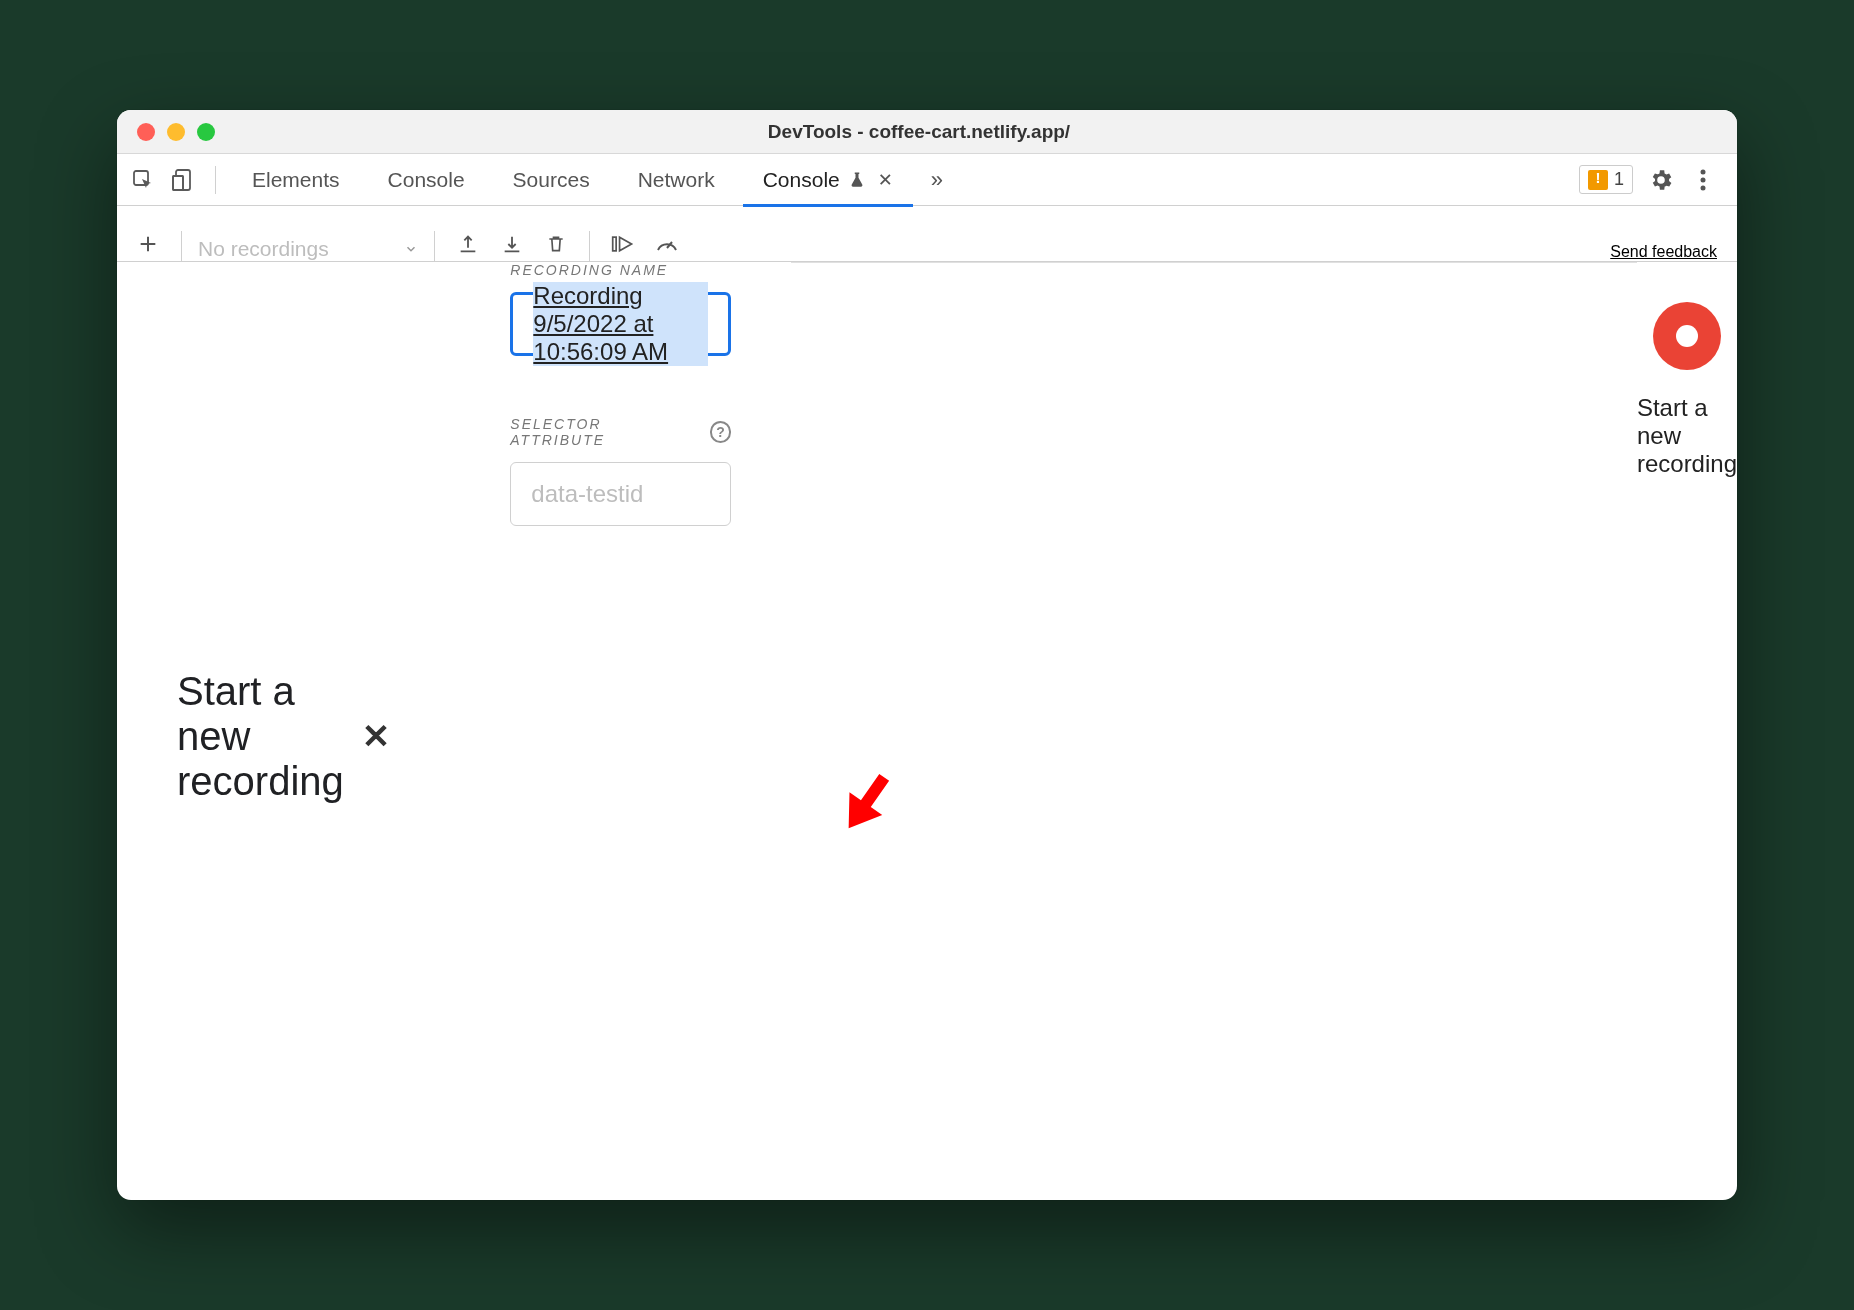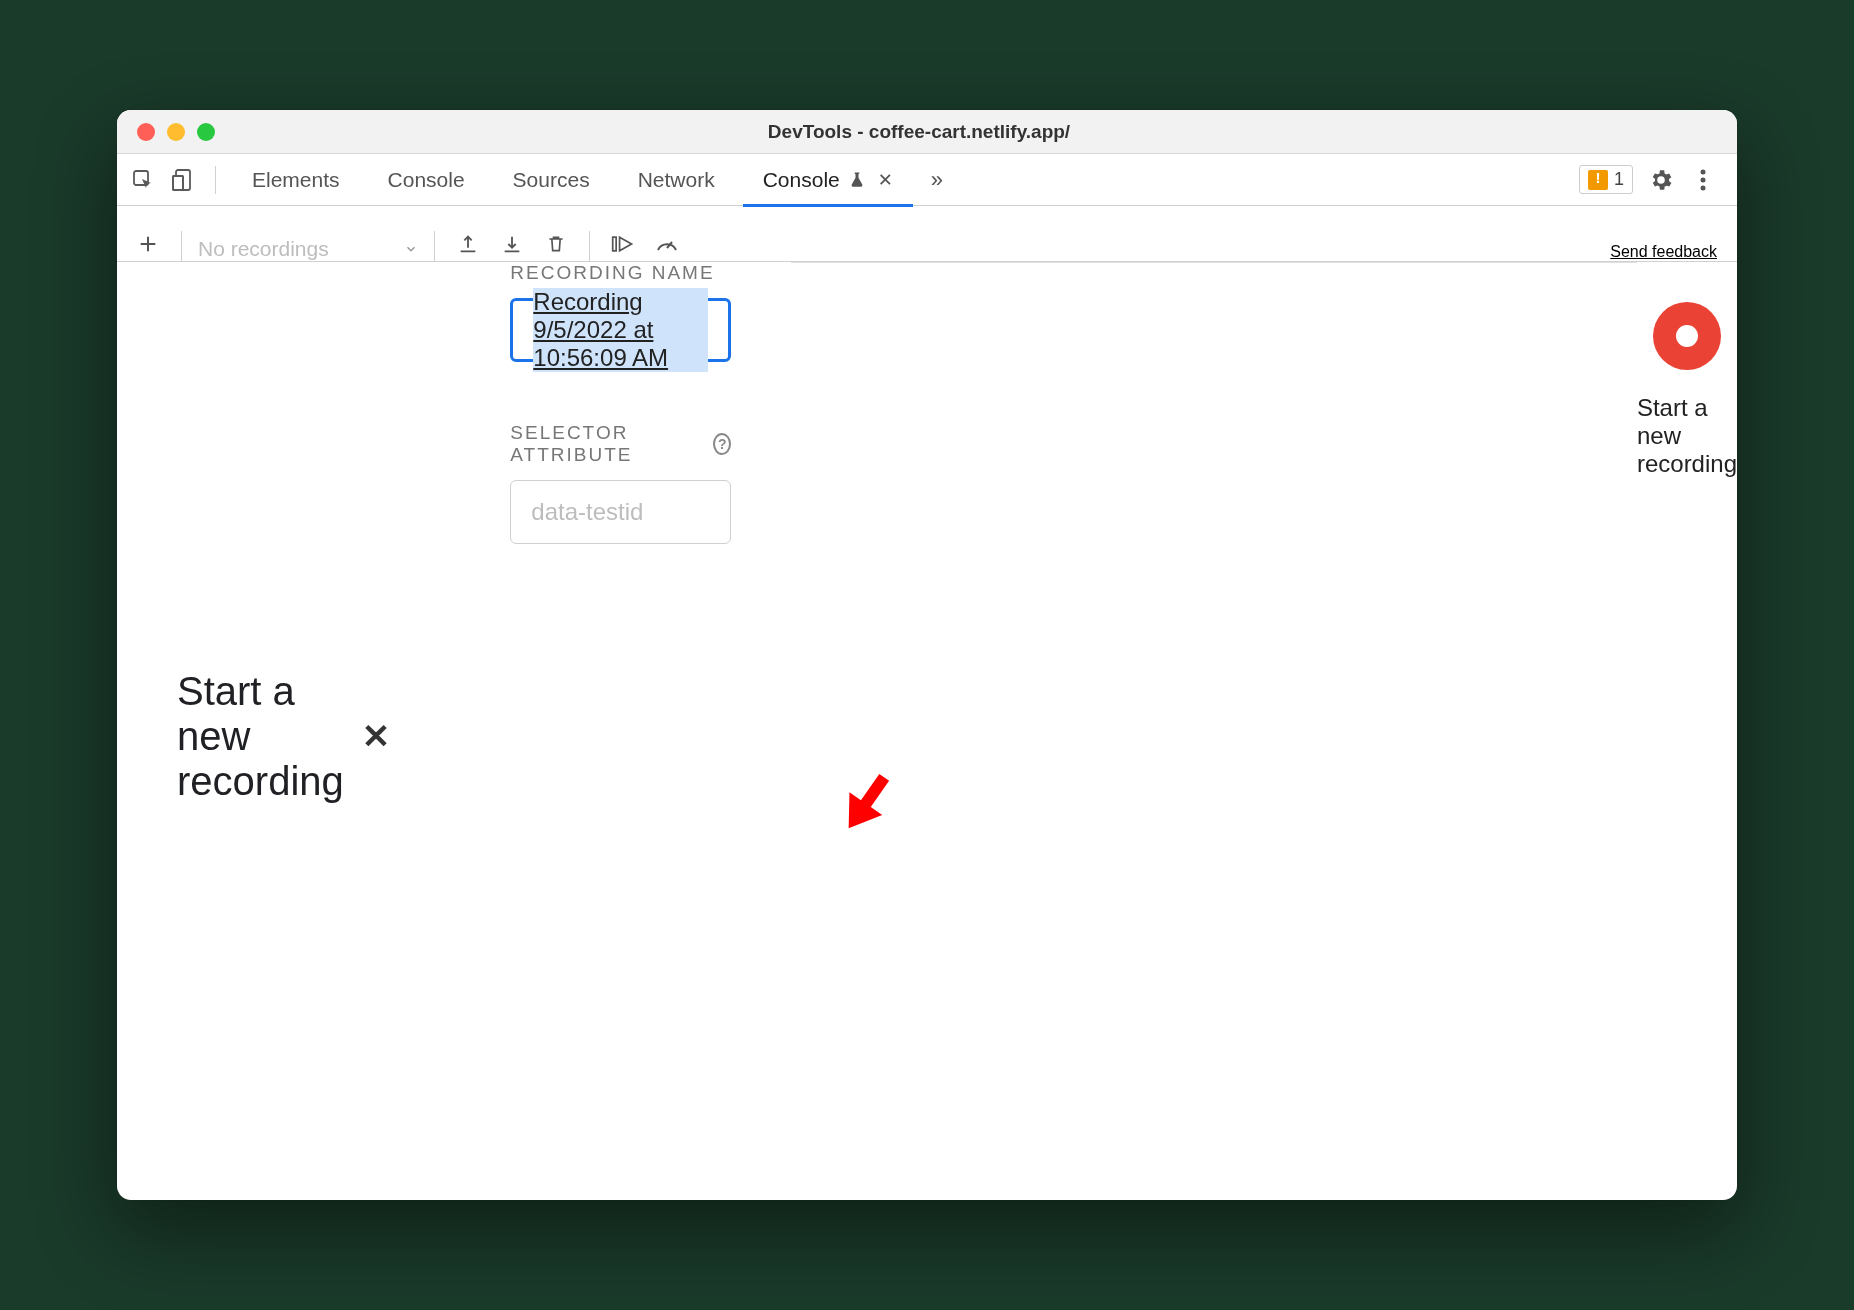--- a/index.html
+++ b/index.html
@@ -70,21 +70,21 @@
   .rec-select { color:#bdbdbd; font-size:21px; flex:0 0 220px; display:flex; align-items:center; gap:8px;}
   .rec-select .chev { color:#999; margin-left:auto;}
   .send-feedback { margin-left:auto; color:#000000; font-size:16px; text-decoration:underline; padding-right:6px;}
   .content { flex:1; position:relative; overflow:hidden;}
   .panel { position:absolute; inset:0; display:flex; flex-direction:row;}
   .panel-header { display:flex; align-items:center; padding:50px 60px 40px 60px;}
   .panel-title { font-size:40px; color:#202124; font-weight:400;}
   .panel-close { margin-left:auto; font-size:34px; color:#333; font-weight:700;}
   .form { padding:0 60px;}
   .label-row { display:flex; align-items:center; gap:10px; margin-bottom:14px;}
-  .form-label { font-size:19px; letter-spacing:2px; color:#777; font-weight:500;}
+  .form-label { font-size:14px; letter-spacing:2px; color:#777; font-weight:500;font-style:italic;}
   .help-circle { width:22px; height:22px; border:2px solid #888; border-radius:50%; display:flex; align-items:center; justify-content:center; font-size:14px; color:#888; font-weight:700;}
   .input { width:100%; height:64px; border:1px solid #d0d0d0; border-radius:6px; font-size:24px; padding:0 20px; color:#222; outline:none; font-family:inherit;}
   .input.focused { border:3px solid #1a73e8;}
   .input::placeholder { color:#bdbdbd;}
   .selected-text { background:#cfe3fb;text-decoration:underline;}
   .field { margin-bottom:60px;}
   .divider { height:1px; background:#e0e0e0; width:100%;}
   .start-area { flex:1; display:flex; flex-direction:column; align-items:center; justify-content:flex-start; padding-top:40px; gap:24px;}
   .record-btn { width:68px; height:68px; border-radius:50%; background:#ea4335; display:flex; align-items:center; justify-content:center;}
   .record-btn .inner { width:22px; height:22px; border-radius:50%; background:#fff;}

